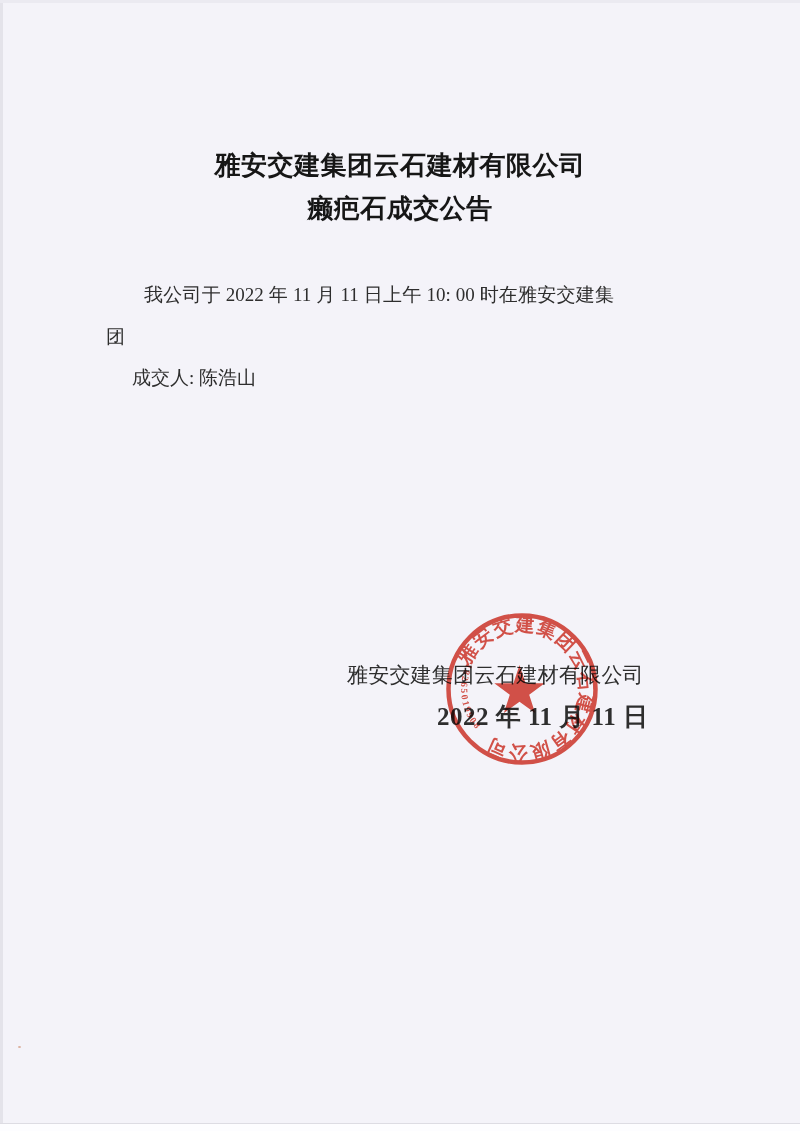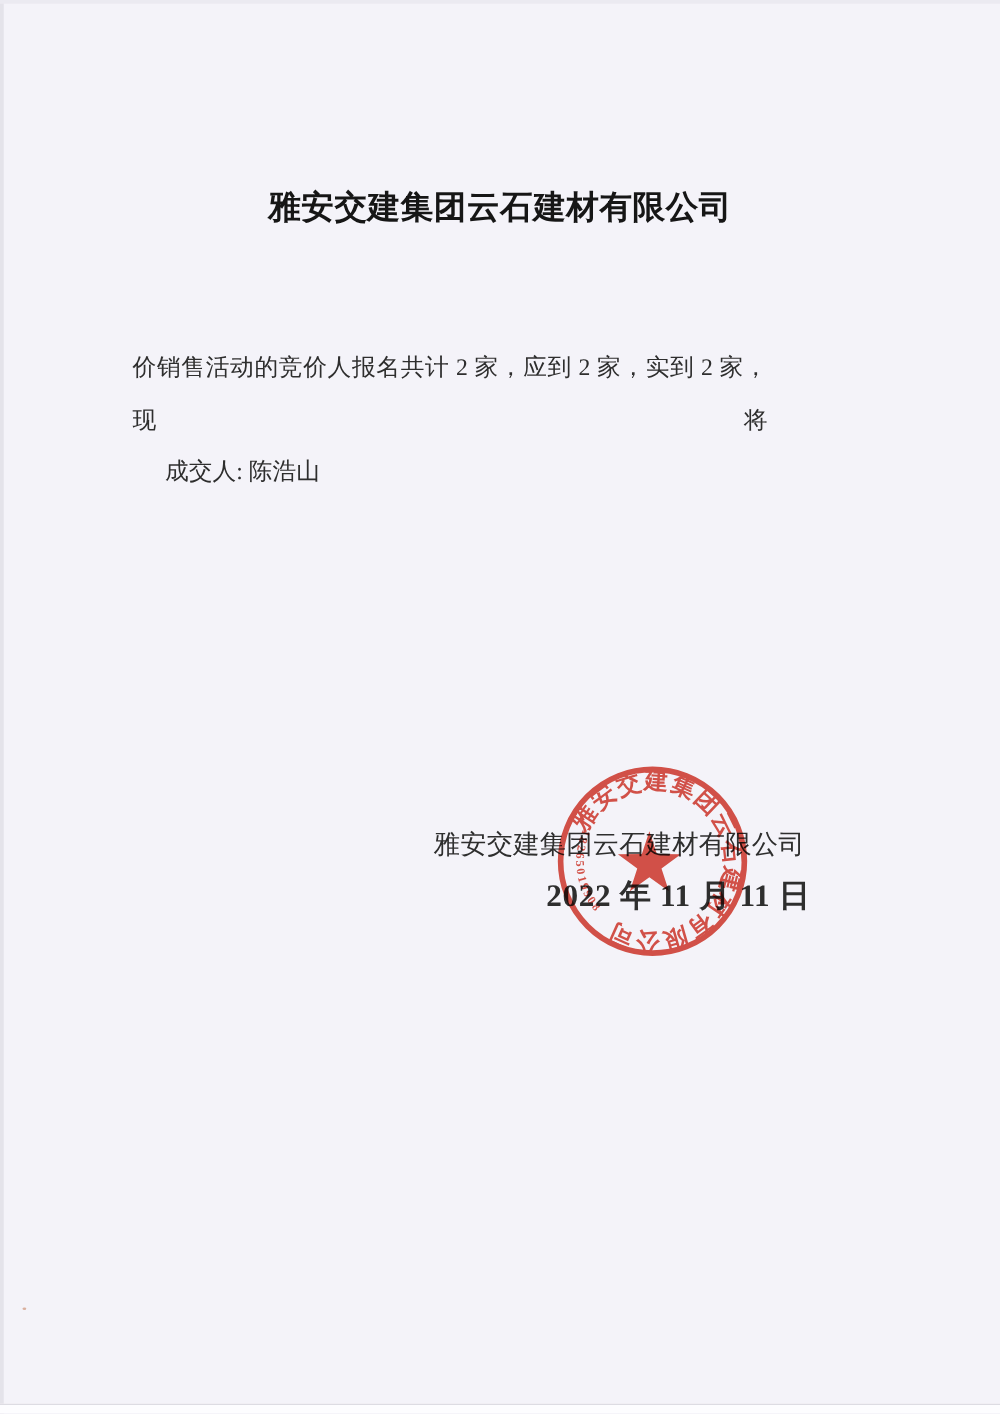--- a/index.html
+++ b/index.html
@@ -91,23 +91,24 @@
 </head>
 <body>
 
 <div class="page">
   <div class="edge-left"></div>
   <div class="edge-top"></div>
   <div class="edge-bottom"></div>
   <div class="speck"></div>
 
   <div id="title1" class="title-line">雅安交建集团云石建材有限公司</div>
+  <div id="title2" class="title-line">癞疤石成交公告</div>
 
   <div class="body-block">
-    <div class="body-line just">价销售活动的竞价人报名共计 2 家，应到 2 家，实到 2 家，现将</div>
+    <div class="body-line just indent-first">我公司于 2022 年 11 月 11 日上午 10: 00 时在雅安交建集团</div>
     <div class="result-line">成交人: 陈浩山</div>
   </div>
 
   <div class="sig-company">雅安交建集团云石建材有限公司</div>
   <div class="sig-date">2022 年 11 月 11 日</div>
 
   <svg class="seal" viewBox="0 0 158 158" xmlns="http://www.w3.org/2000/svg" aria-hidden="true">
     <defs>
       <path id="ringNamePath" fill="none" d="M 25.6,56.3 A 58 58 0 1 1 132.4,101.7 A 58 58 0 0 1 25.6,56.3"></path>
       <path id="ringCodePath" fill="none" d="M 23.7,53.2 A 61 61 0 0 0 45.8,130.2"></path>

